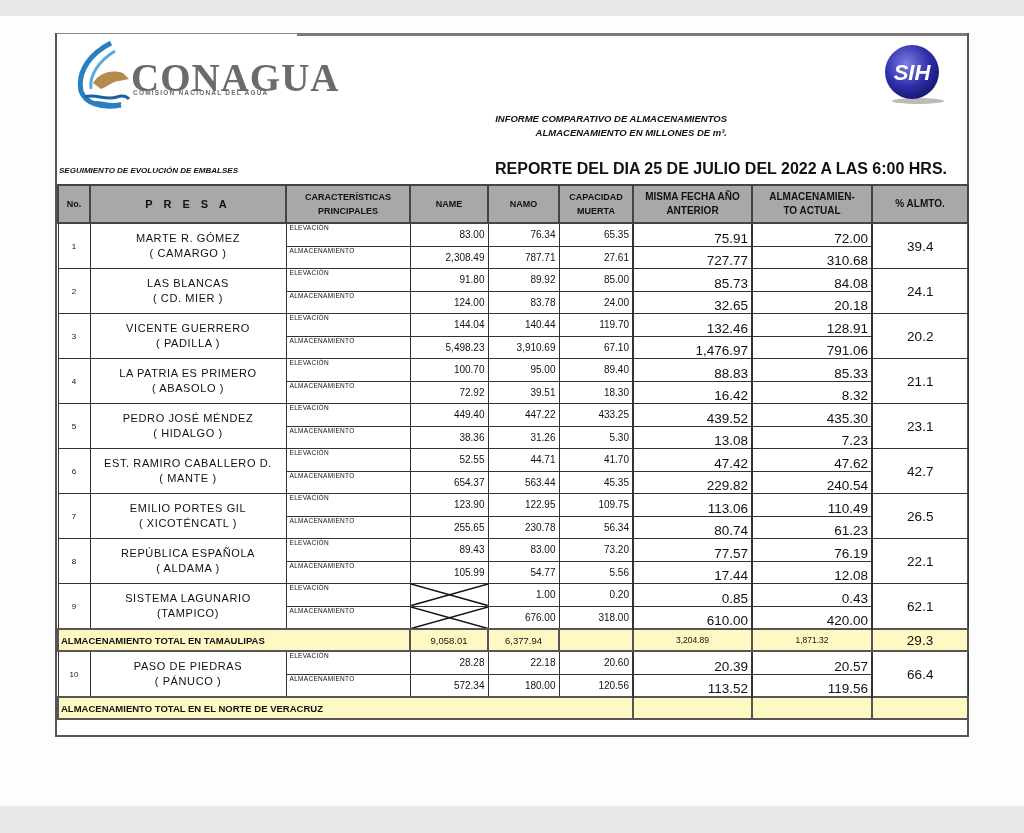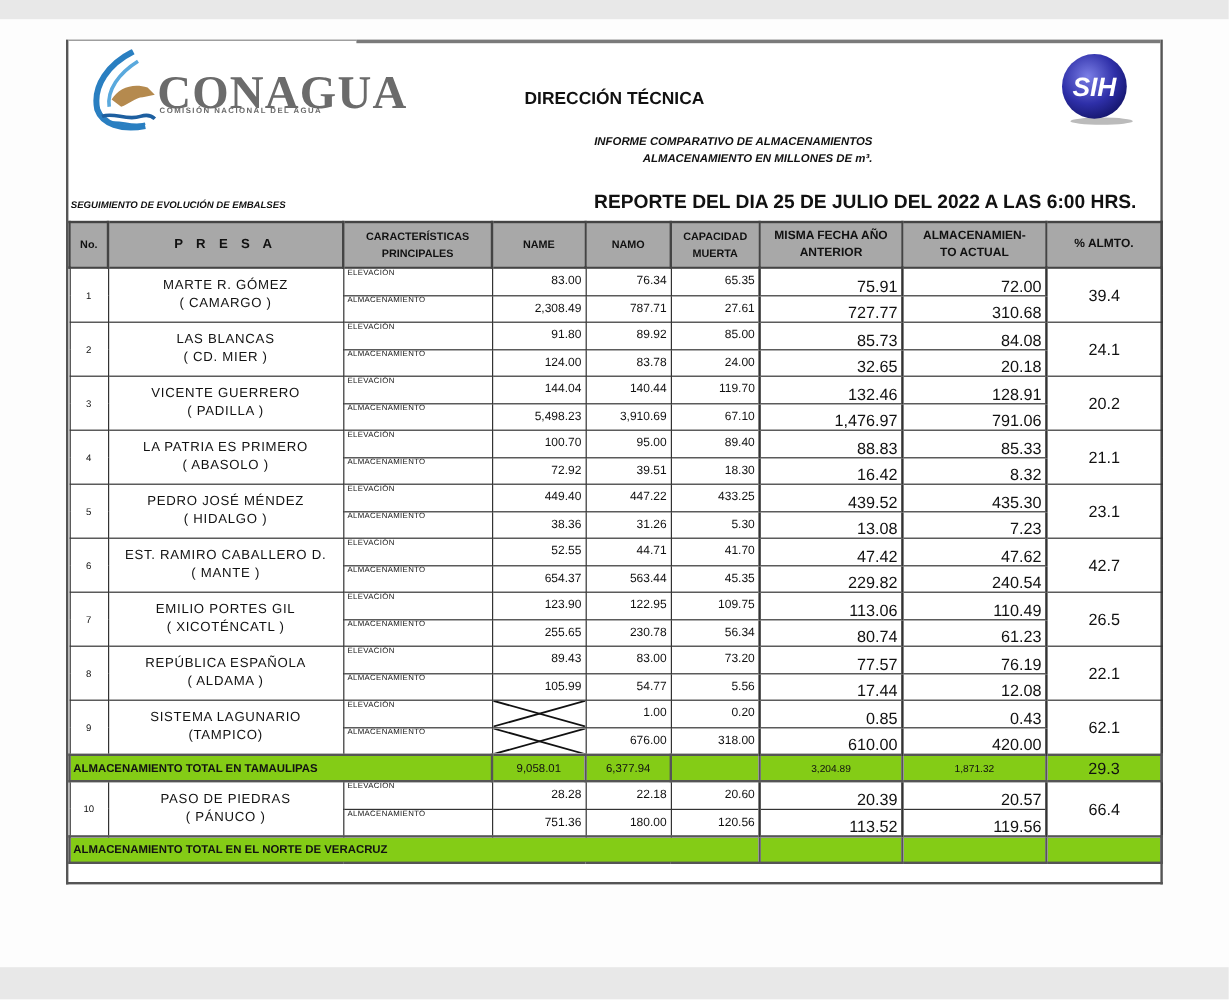--- a/index.html
+++ b/index.html
@@ -22,21 +22,21 @@
   table.t th { background:#a8a8a8; font-size:9px; font-weight:bold; height:36px; line-height:14px; text-align:center; border:2px solid #444; }
   table.t th.presa { font-size:11px; letter-spacing:4px; }
   table.t th.big { font-size:10px; }
   td.no { text-align:center; font-size:8px; }
   td.name { text-align:center; font-size:11px; letter-spacing:0.6px; line-height:15px; }
   td.kind { font-size:6.5px; vertical-align:top; padding-top:2px; letter-spacing:0.3px; }
   td.num { text-align:right; font-size:10px; }
   td.bignum { text-align:right; font-size:13.5px; border-left:2px solid #333 !important; border-right:2px solid #333 !important; vertical-align:bottom; }
   td.pct { text-align:center; font-size:13.5px; }
   tr.r td { height:21.5px; }
-  tr.tot td { background:#84cc16; height:20px; border:2px solid #555; }
+  tr.tot td { background:#fef9c3; height:20px; border:2px solid #555; }
   tr.tot td.tlabel { font-size:9.5px; font-weight:bold; padding-left:2px; }
   tr.tot td.tnum { font-size:9.5px; text-align:center; }
   tr.tot td.tsmall { font-size:8.5px; text-align:center;margin-left:17px; }
   tr.tot td.tpct { font-size:13.5px; text-align:center; }
   td.cross { position:relative; padding:0; }
   td.cross svg { position:absolute; left:0; top:0; width:100%; height:100%; }
 </style>
 </head>
 <body>
 
@@ -51,21 +51,20 @@
       <path d="M40 2 C20 12 6 30 10 50 C14 62 30 68 50 64" fill="none" stroke="#2a7fc1" stroke-width="5"></path>
       <path d="M44 10 C28 20 18 34 20 48" fill="none" stroke="#5aa9dd" stroke-width="3"></path>
       <path d="M22 42 C28 32 40 28 52 32 L58 38 L48 40 C42 40 36 46 30 48 Z" fill="#b58a4e"></path>
       <path d="M14 56 C24 52 34 60 46 56 C52 54 56 56 58 58" fill="none" stroke="#1d5fa0" stroke-width="3"></path>
       <path d="M18 62 C28 58 38 66 50 62" fill="none" stroke="#2a7fc1" stroke-width="2"></path>
     </svg>
     <div class="word">CONAGUA</div>
     <div class="sub">COMISIÓN NACIONAL DEL AGUA</div>
   </div>
 
-  <div class="h1" style="top:42px;">DIRECCIÓN TÉCNICA</div>
   <div class="h2" style="top:80px;">INFORME COMPARATIVO DE ALMACENAMIENTOS</div>
   <div class="h2" style="top:94px;">ALMACENAMIENTO EN MILLONES DE m³.</div>
 
   <svg class="sih" viewBox="0 0 72 62">
     <defs>
       <radialGradient id="g1" cx="0.4" cy="0.35" r="0.7">
         <stop offset="0" stop-color="#7b7fe6"></stop>
         <stop offset="0.6" stop-color="#2e2fa8"></stop>
         <stop offset="1" stop-color="#14156a"></stop>
       </radialGradient>
@@ -300,21 +299,21 @@
           <td class="kind">ELEVACIÓN</td>
           <td class="num">28.28</td>
           <td class="num">22.18</td>
           <td class="num">20.60</td>
           <td class="bignum">20.39</td>
           <td class="bignum">20.57</td>
           <td class="pct" rowspan="2">66.4</td>
         </tr>
         <tr class="r">
           <td class="kind">ALMACENAMIENTO</td>
-          <td class="num">751.36</td>
+          <td class="num">572.34</td>
           <td class="num">180.00</td>
           <td class="num">120.56</td>
           <td class="bignum">113.52</td>
           <td class="bignum">119.56</td>
         </tr>
         <tr class="tot">
           <td class="tlabel" colspan="6">ALMACENAMIENTO TOTAL EN EL NORTE DE VERACRUZ</td>
           <td class="tsmall"></td>
           <td class="tsmall"></td>
           <td class="tpct"></td>

